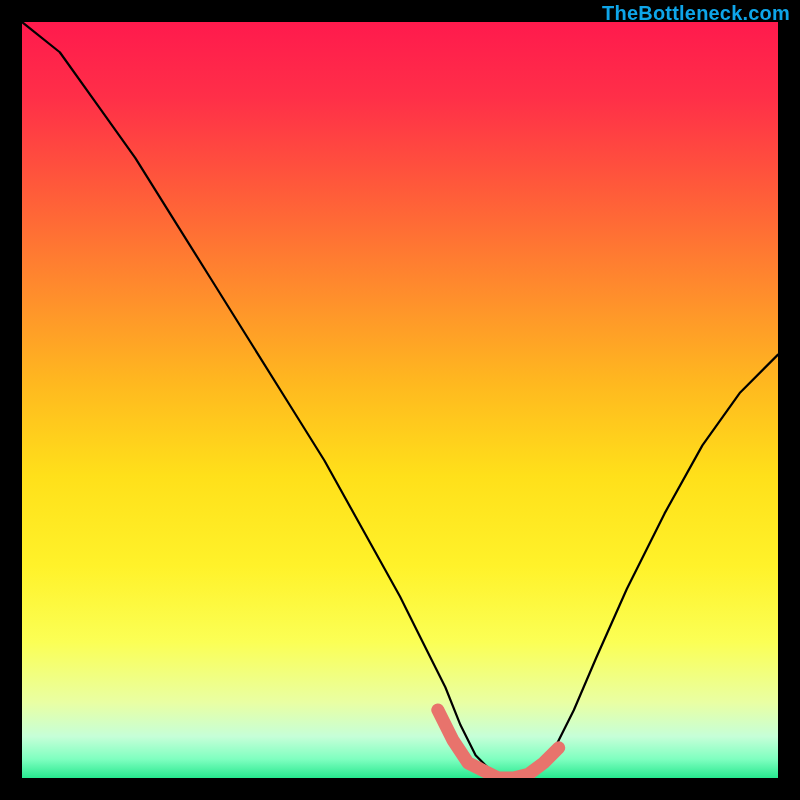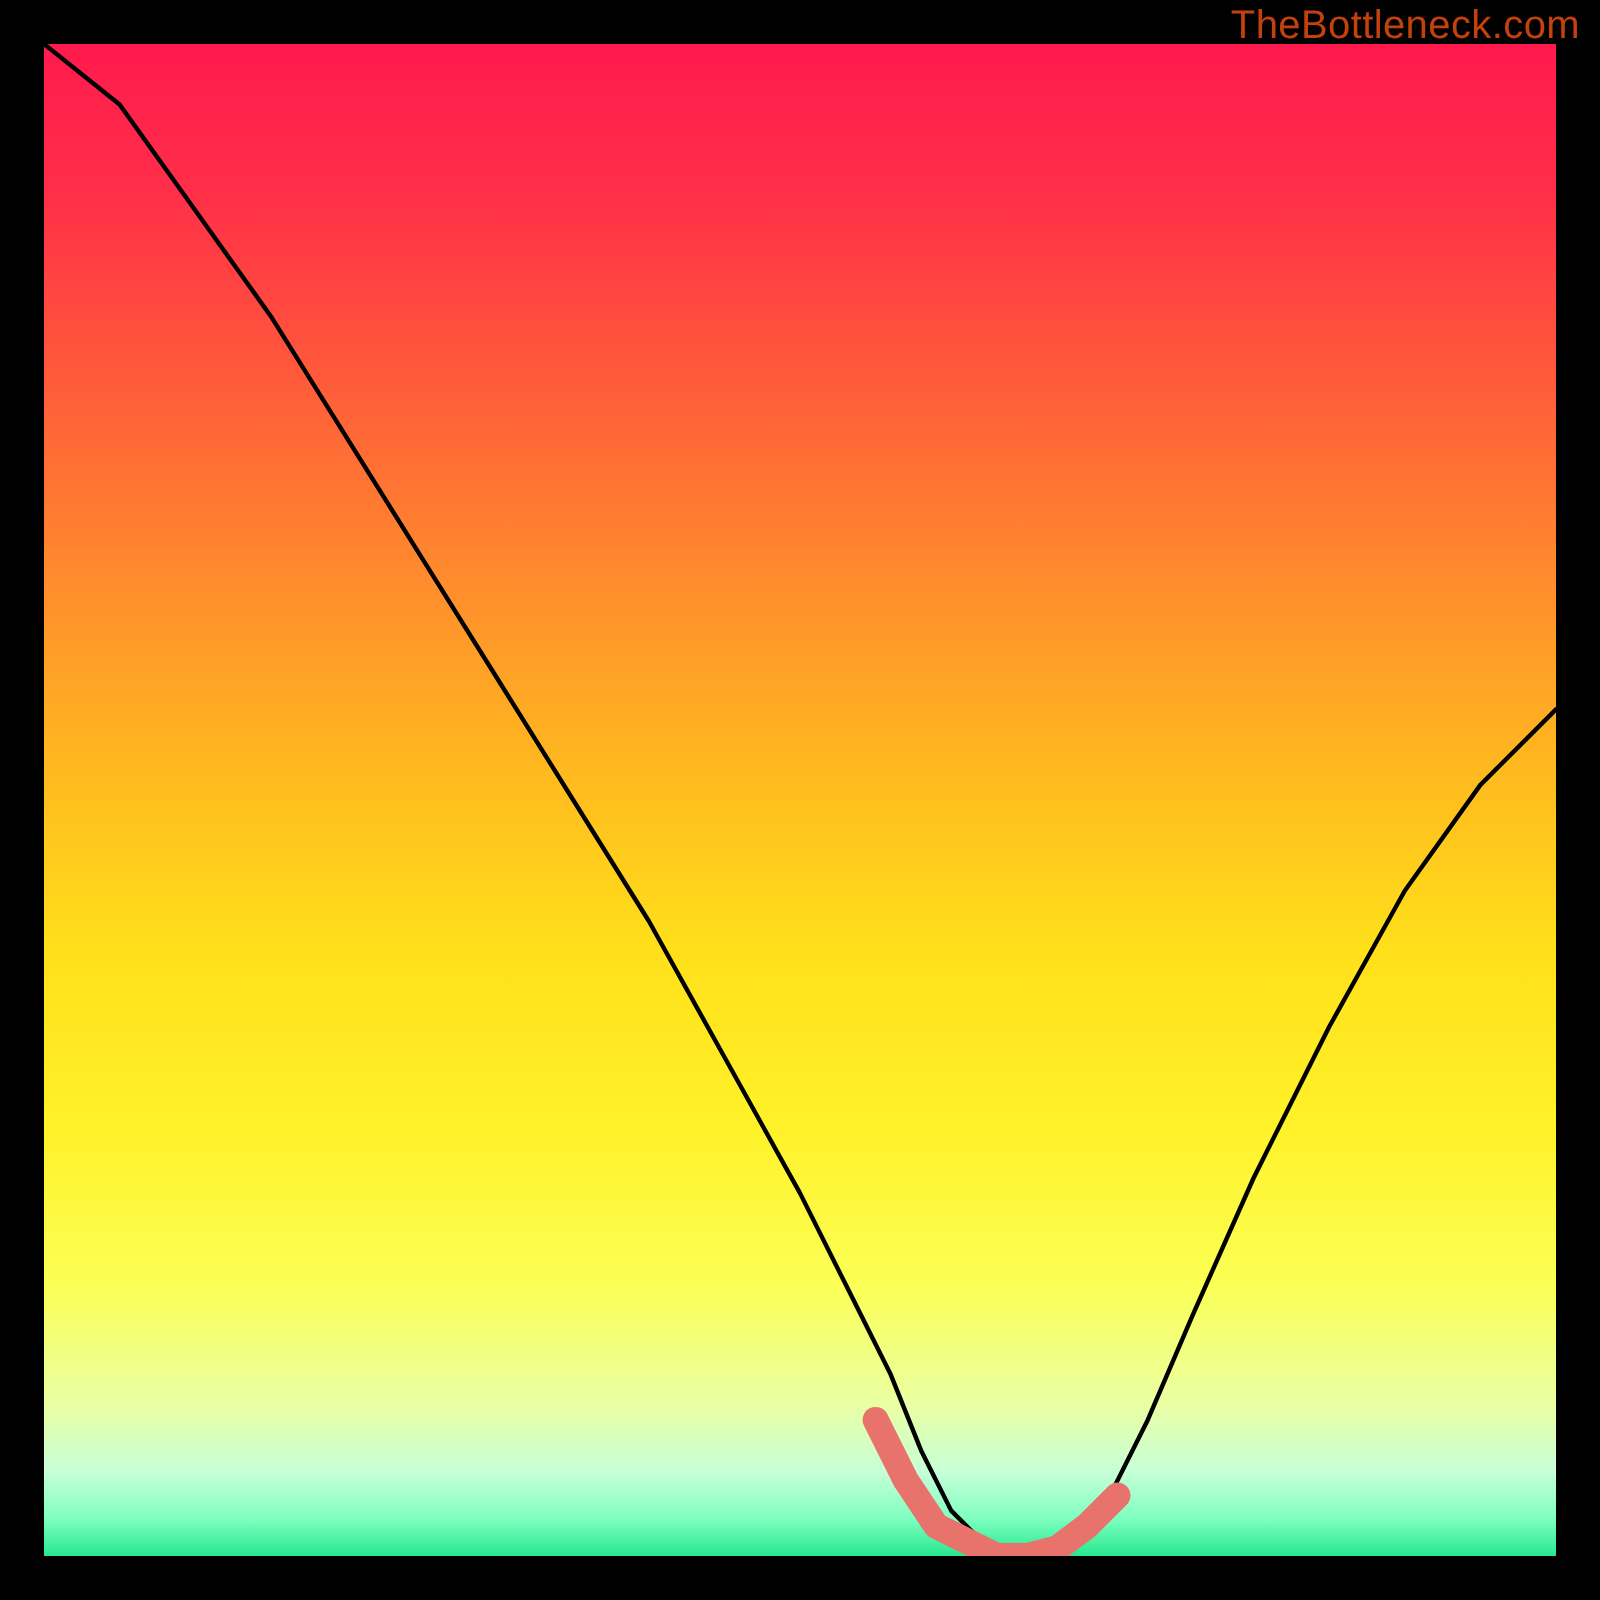--- a/index.html
+++ b/index.html
@@ -16,23 +16,23 @@
     left: 22px;
     top: 22px;
     width: 756px;
     height: 756px;
     background: #000;
   }
   .watermark {
     position: absolute;
     top: 2px;
     right: 10px;
-    color: #c2410c;
+    color: #0ea5e9;
     font-size: 20px;
-    font-weight: 400;
+    font-weight: 700;
     letter-spacing: 0.2px;
     z-index: 10;
   }
   .plot-area {
     position: absolute;
     left: 22px;
     top: 22px;
     width: 756px;
     height: 756px;
     overflow: hidden;

